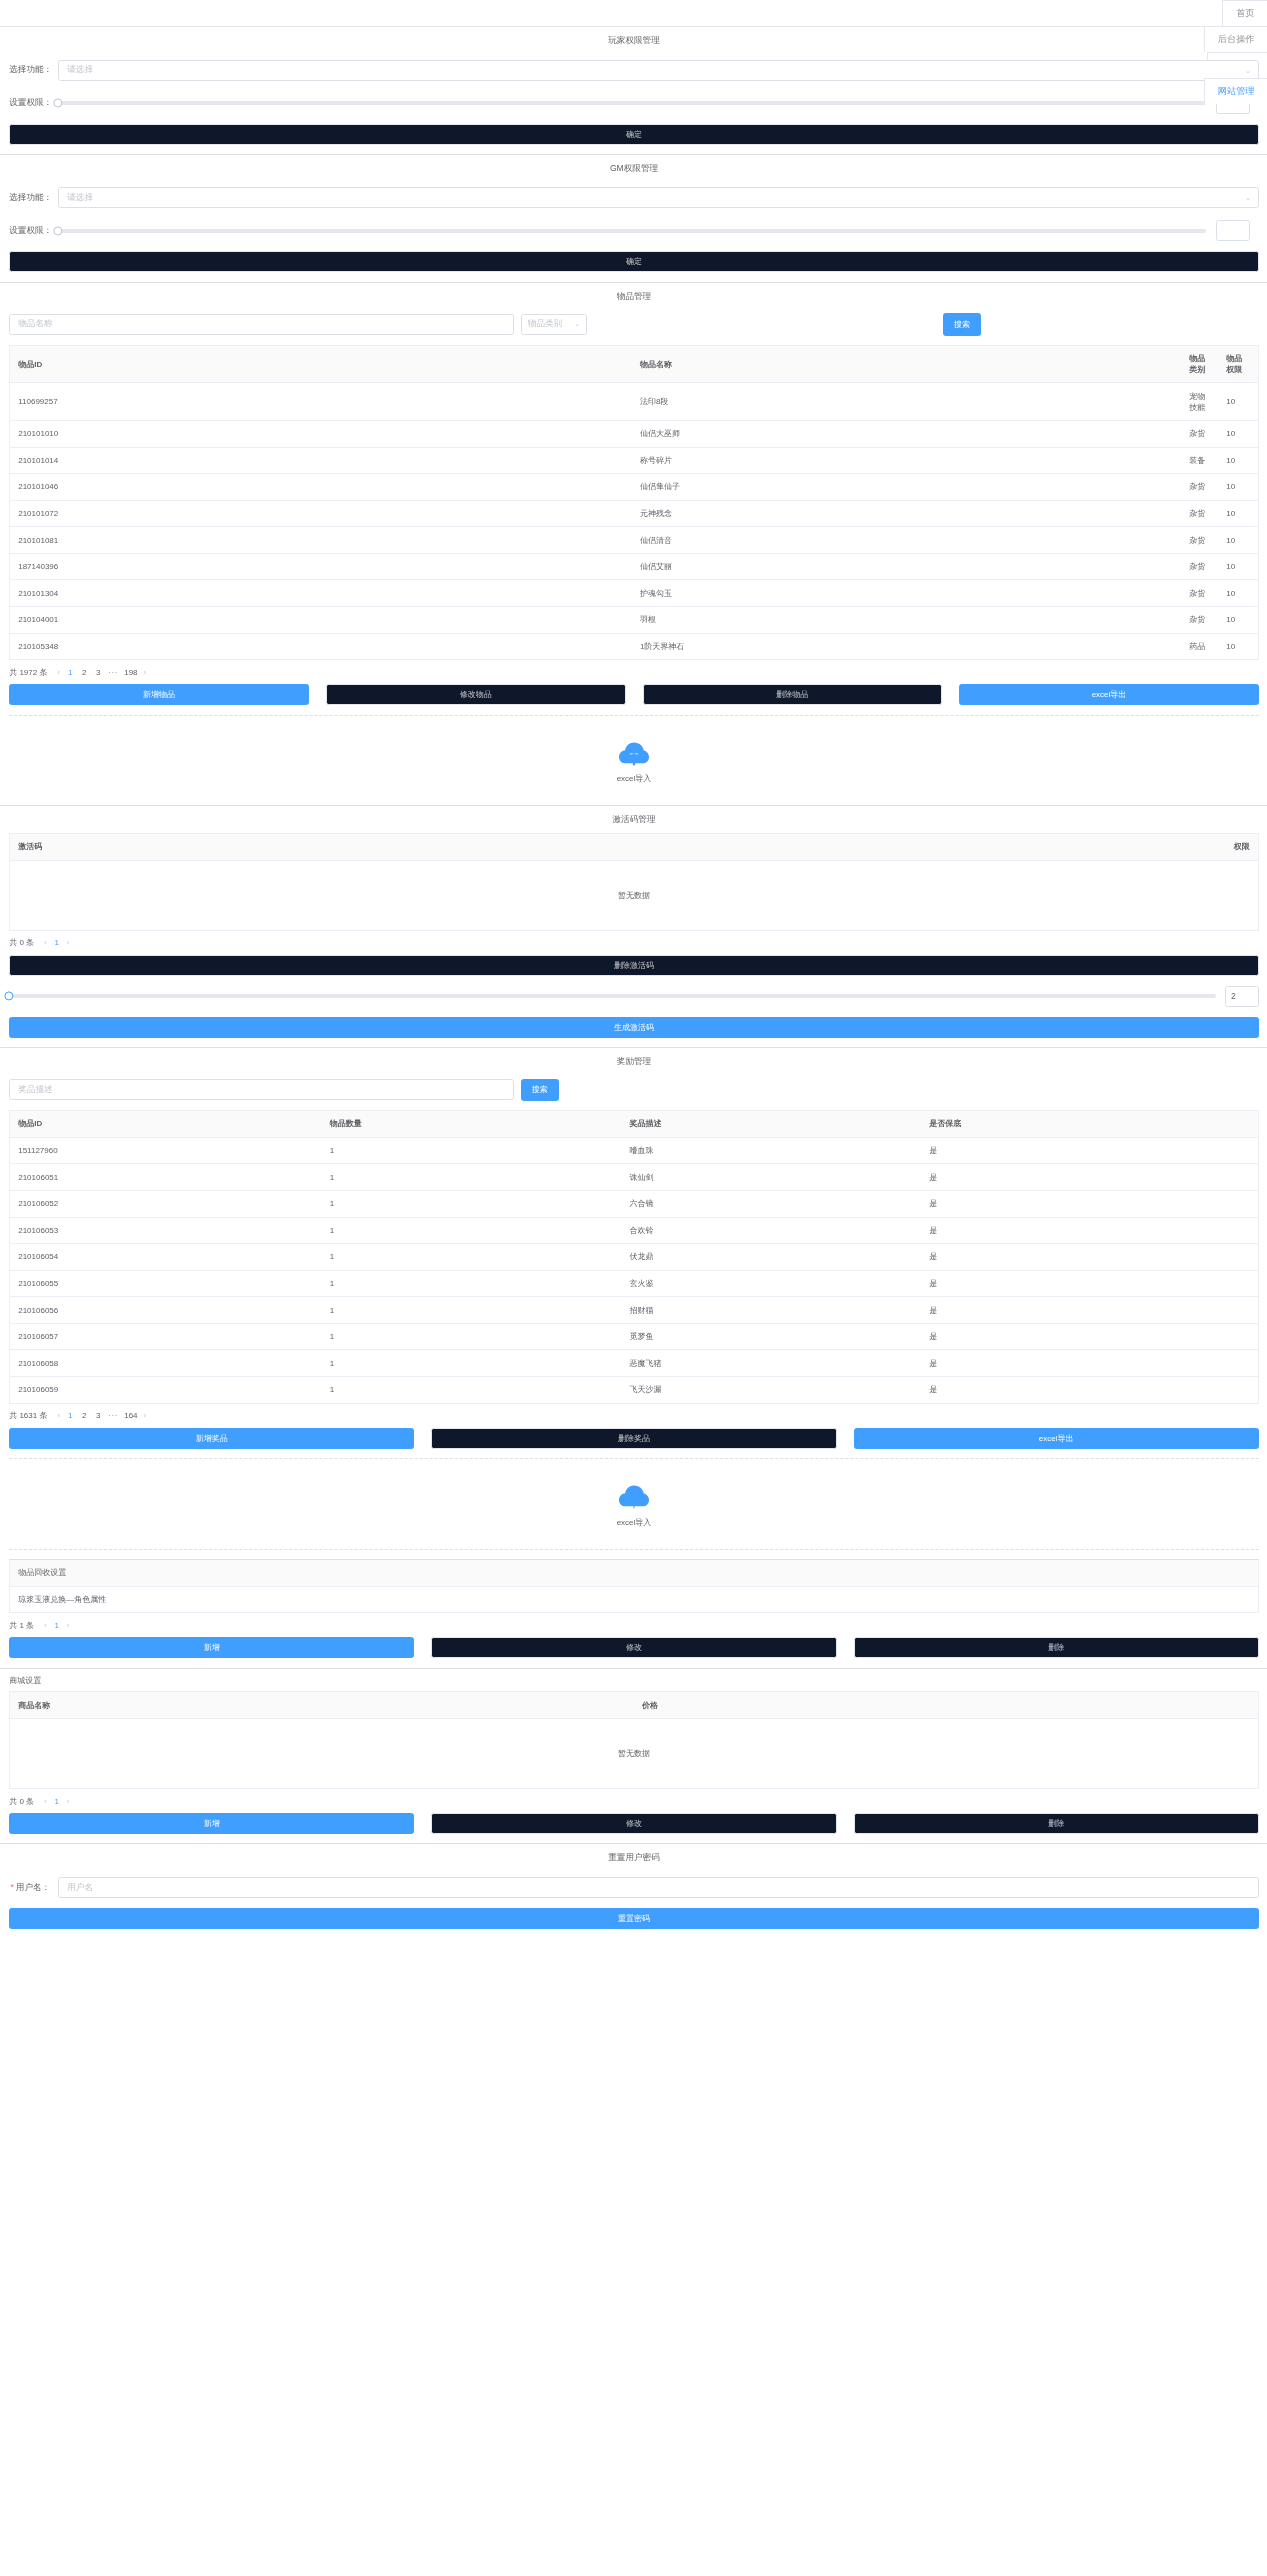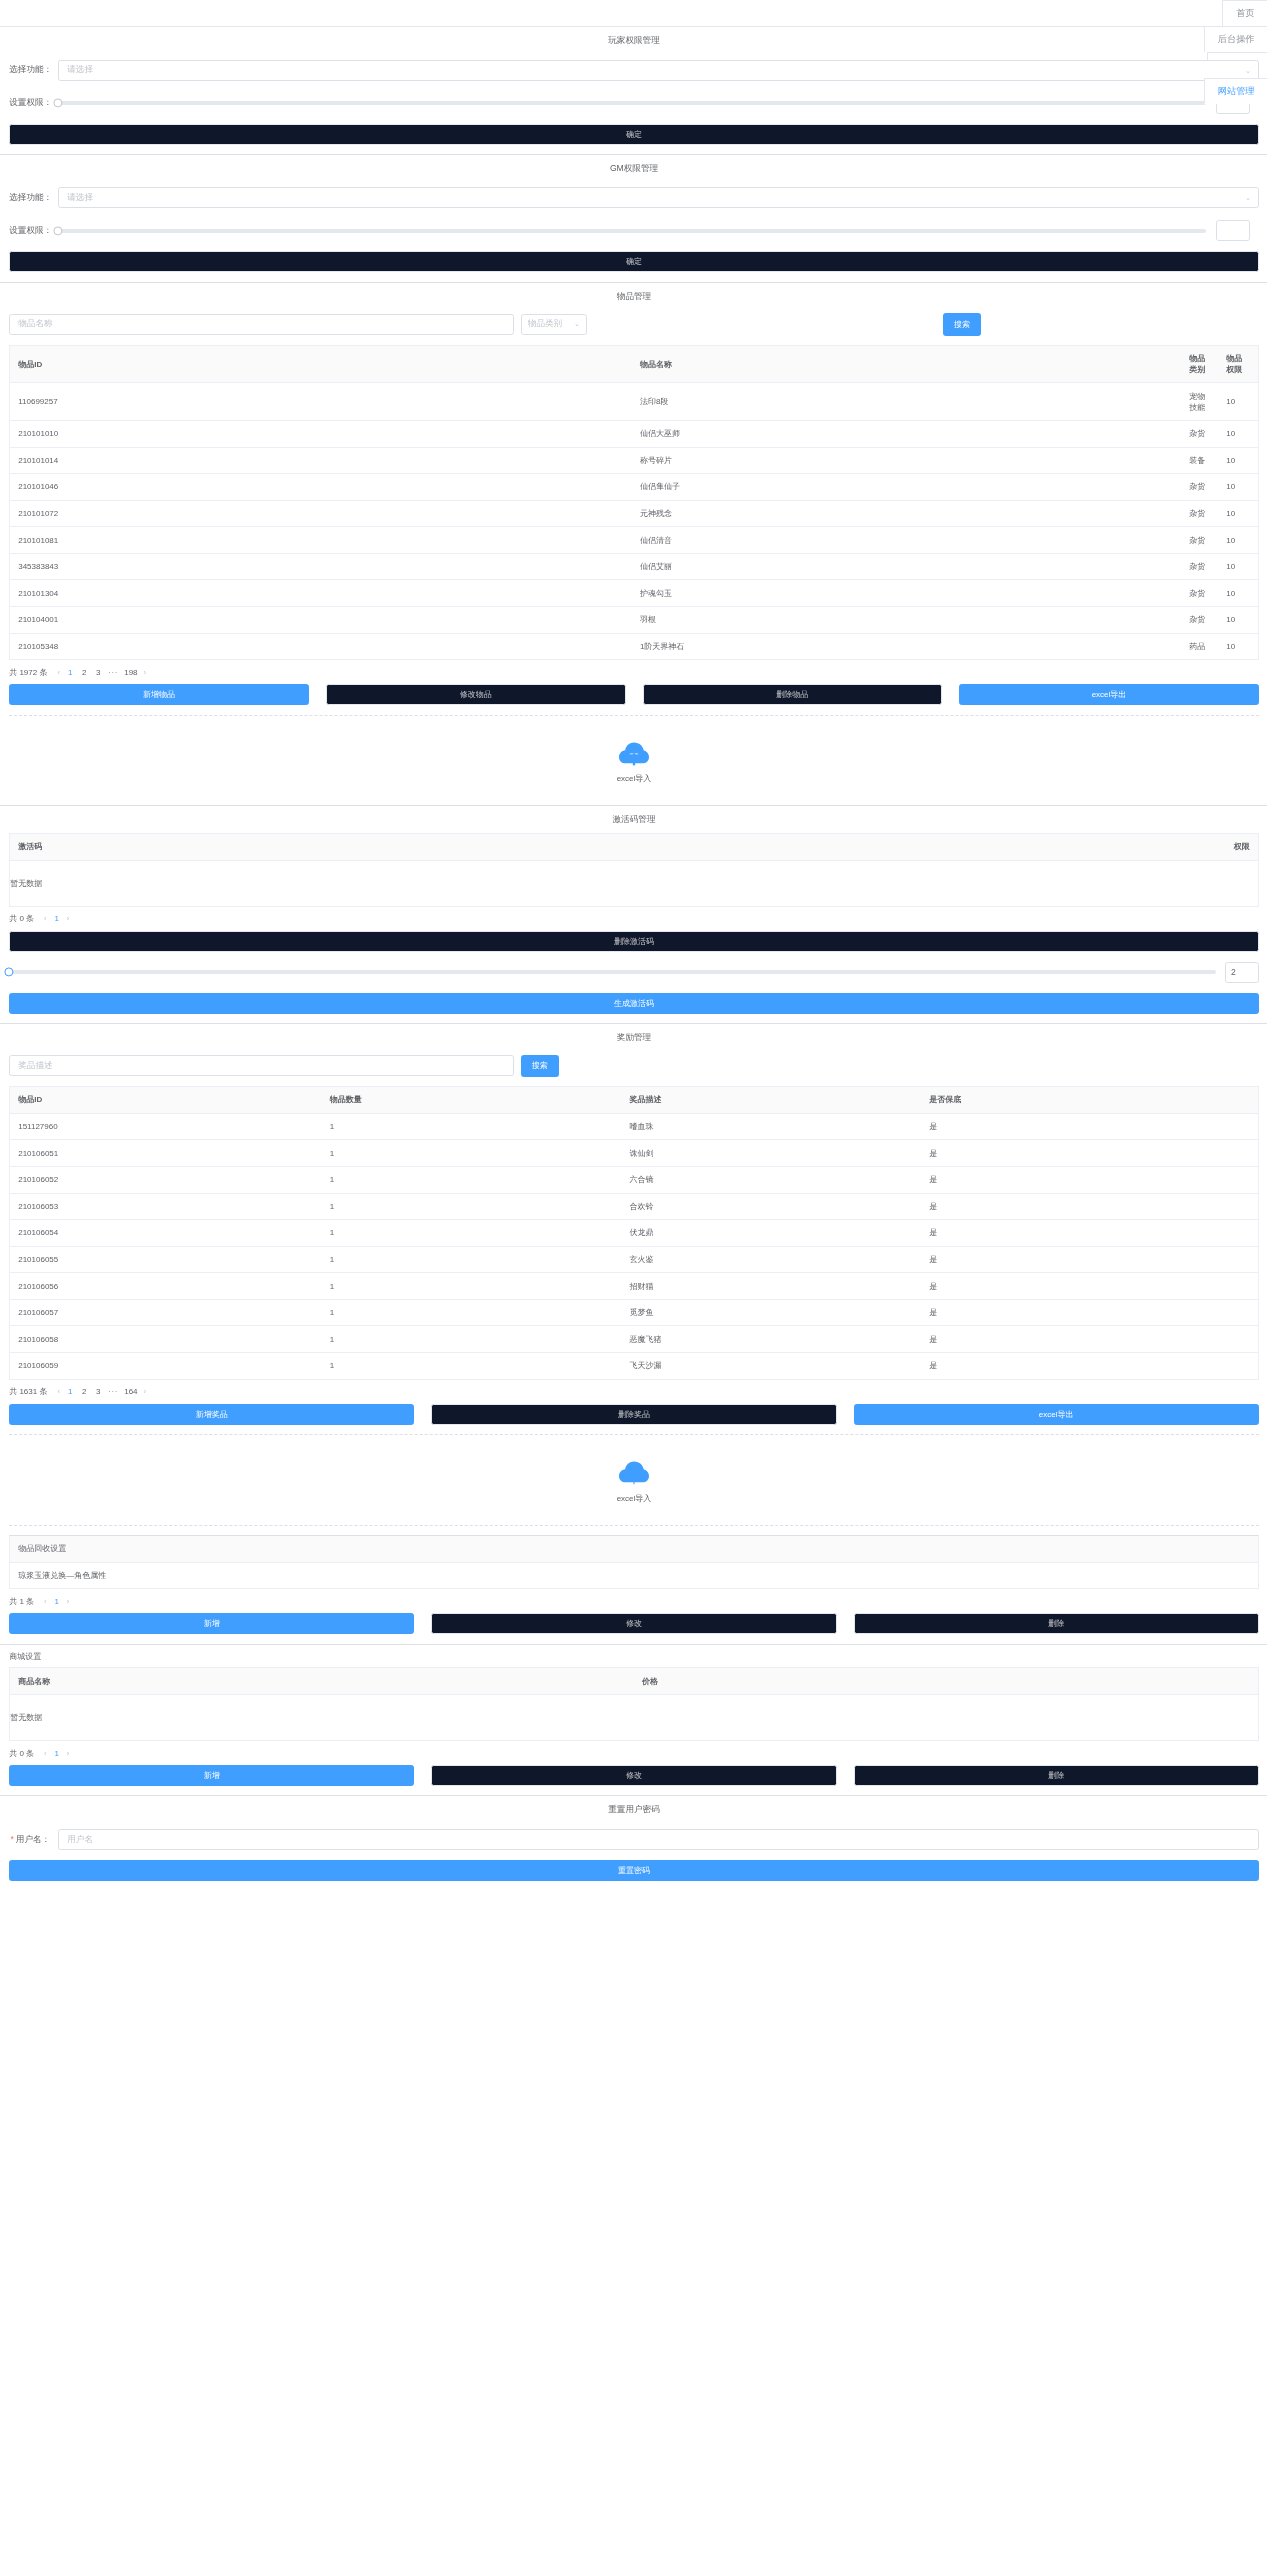--- a/index.html
+++ b/index.html
@@ -233,23 +233,23 @@
     border-bottom:0.7px solid #ebeef5;
     font-size:8px;
   }
   table.tbl td {
     padding:7.3px 8px;
     border-bottom:0.7px solid #ebeef5;
     color:#606266;
   }
   table.tbl tr:last-child td { border-bottom:none; }
   .td-empty {
-    text-align:left;
+    text-align:center;
     color:#909399;
-    padding:17px 0 !important;
+    padding:29px 0 !important;
   }
   .col-name  { width:44%; }
   .col-type  { width:37px; }
   .col-perm  { width:40px; }
   .col-right { text-align:right !important; }
 
   
   .pager {
     display:flex;
     align-items:center;
@@ -421,21 +421,21 @@
             <td class="col-type">杂货</td>
             <td class="col-perm">10</td>
           </tr>
           <tr>
             <td>210101081</td>
             <td class="col-name">仙侣清音</td>
             <td class="col-type">杂货</td>
             <td class="col-perm">10</td>
           </tr>
           <tr>
-            <td>345383843</td>
+            <td>187140396</td>
             <td class="col-name">仙侣艾丽</td>
             <td class="col-type">杂货</td>
             <td class="col-perm">10</td>
           </tr>
           <tr>
             <td>210101304</td>
             <td class="col-name">护魂勾玉</td>
             <td class="col-type">杂货</td>
             <td class="col-perm">10</td>
           </tr>

